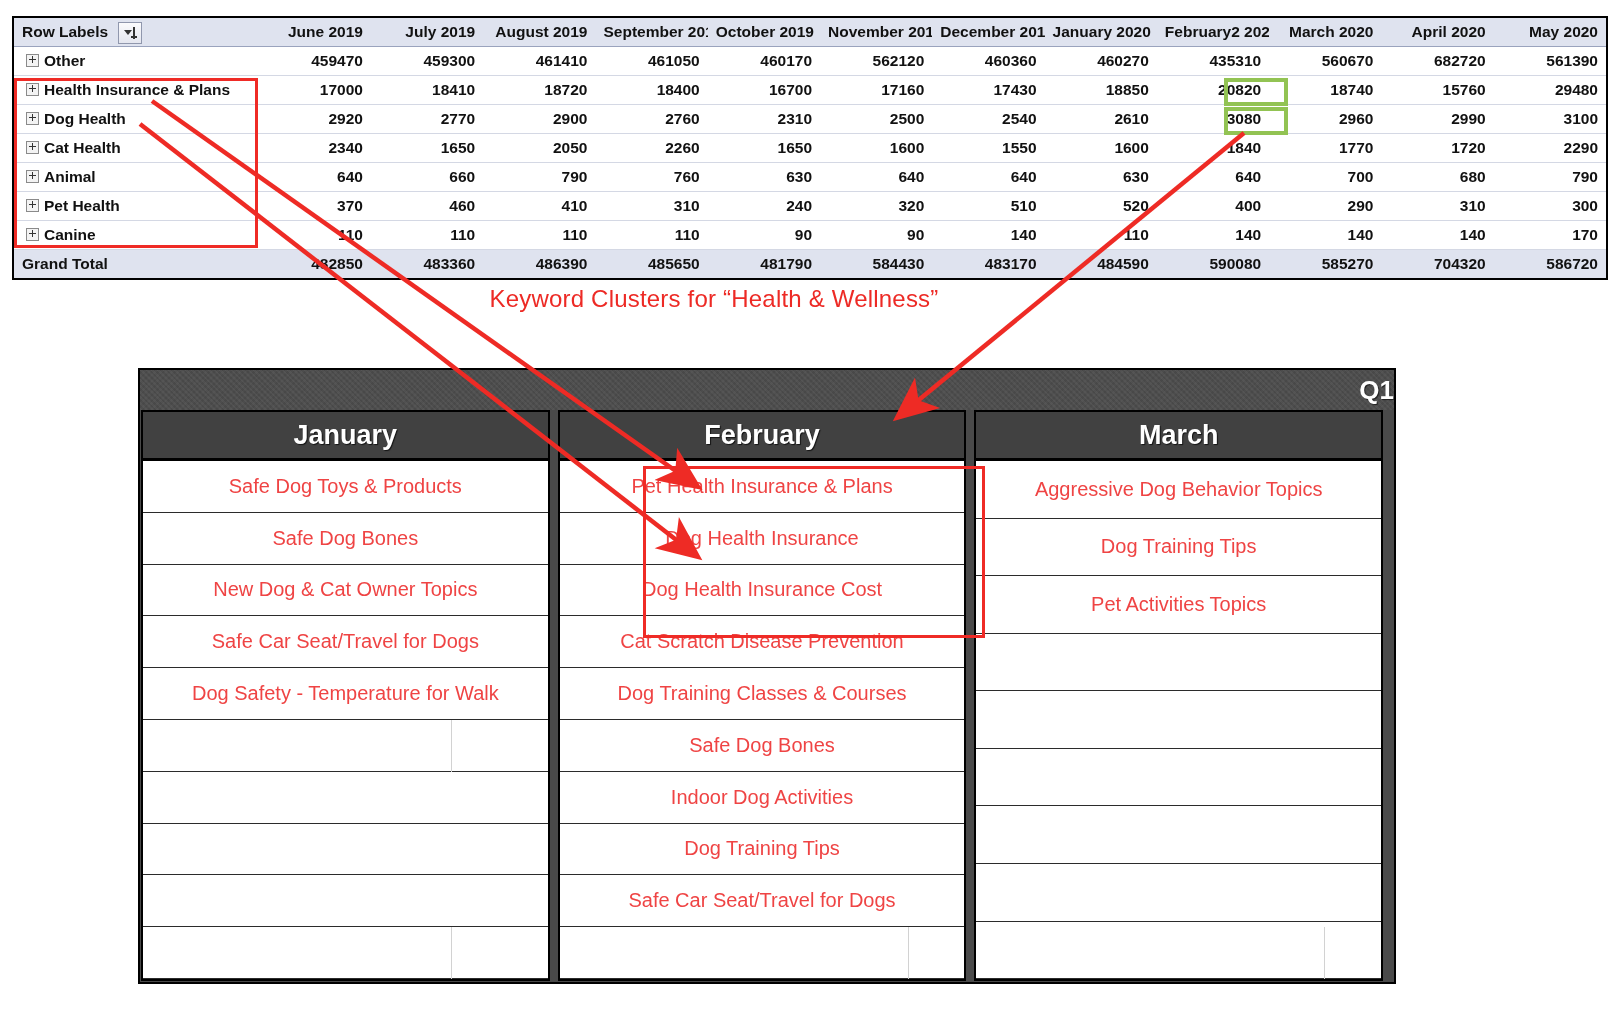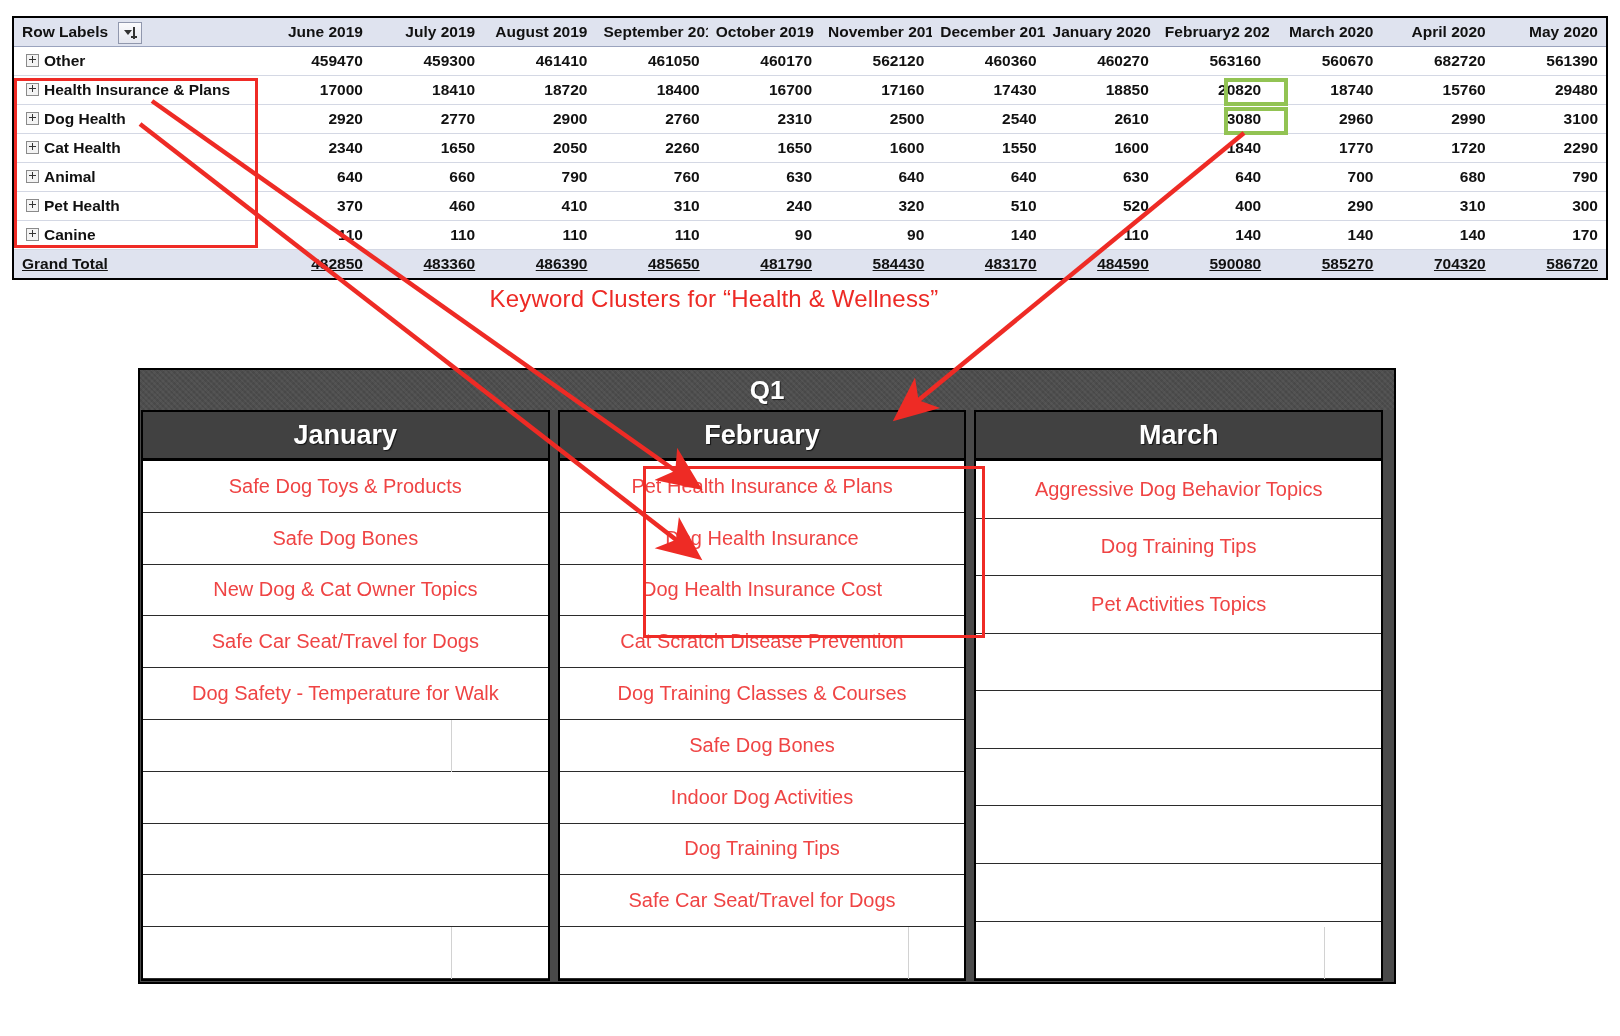--- a/index.html
+++ b/index.html
@@ -53,21 +53,20 @@
     border-bottom:1px solid #d4d8e4;
   }
   table.pivot tbody td.lbl{
     text-align:left;
     padding-left:12px;
   }
   table.pivot tbody tr.total td{
     background:#dfe3ef;
     border-top:1px solid #9aa3bd;
     border-bottom:none;
-    text-decoration:underline;
   }
   .expander{
     display:inline-block;
     width:11px;height:11px;
     border:1px solid #8a8a8a;
     background:#f3f3f3;
     position:relative;
     margin-right:5px;
     vertical-align:middle;
     top:-1px;
@@ -138,21 +137,21 @@
     box-sizing:border-box;
     background:#4a4a4a;
   }
   #q1-title{
     height:40px;line-height:40px;
     background:#4d4d4d;
     background-image:
       repeating-linear-gradient(45deg, rgba(255,255,255,.045) 0 2px, rgba(0,0,0,0) 2px 4px),
       repeating-linear-gradient(-45deg, rgba(0,0,0,.06) 0 2px, rgba(0,0,0,0) 2px 4px);
     color:#fff;
-    text-align:center;
+    text-align:right;
     font-size:26px;
     font-weight:bold;
     text-shadow:1px 1px 1px rgba(0,0,0,.6);
     box-sizing:border-box;
   }
   #months{
     display:flex;
     height:calc(100% - 40px);
     padding:0 11px 1px 1px;
     box-sizing:border-box;
@@ -256,21 +255,21 @@
         <tr>
           <td class="lbl"><span class="expander"></span><span>Other</span></td>
           <td>459470</td>
           <td>459300</td>
           <td>461410</td>
           <td>461050</td>
           <td>460170</td>
           <td>562120</td>
           <td>460360</td>
           <td>460270</td>
-          <td>563160</td>
+          <td>435310</td>
           <td>560670</td>
           <td>682720</td>
           <td>561390</td>
         </tr>
         <tr>
           <td class="lbl"><span class="expander"></span><span>Health Insurance &amp; Plans</span></td>
           <td>17000</td>
           <td>18410</td>
           <td>18720</td>
           <td>18400</td>

